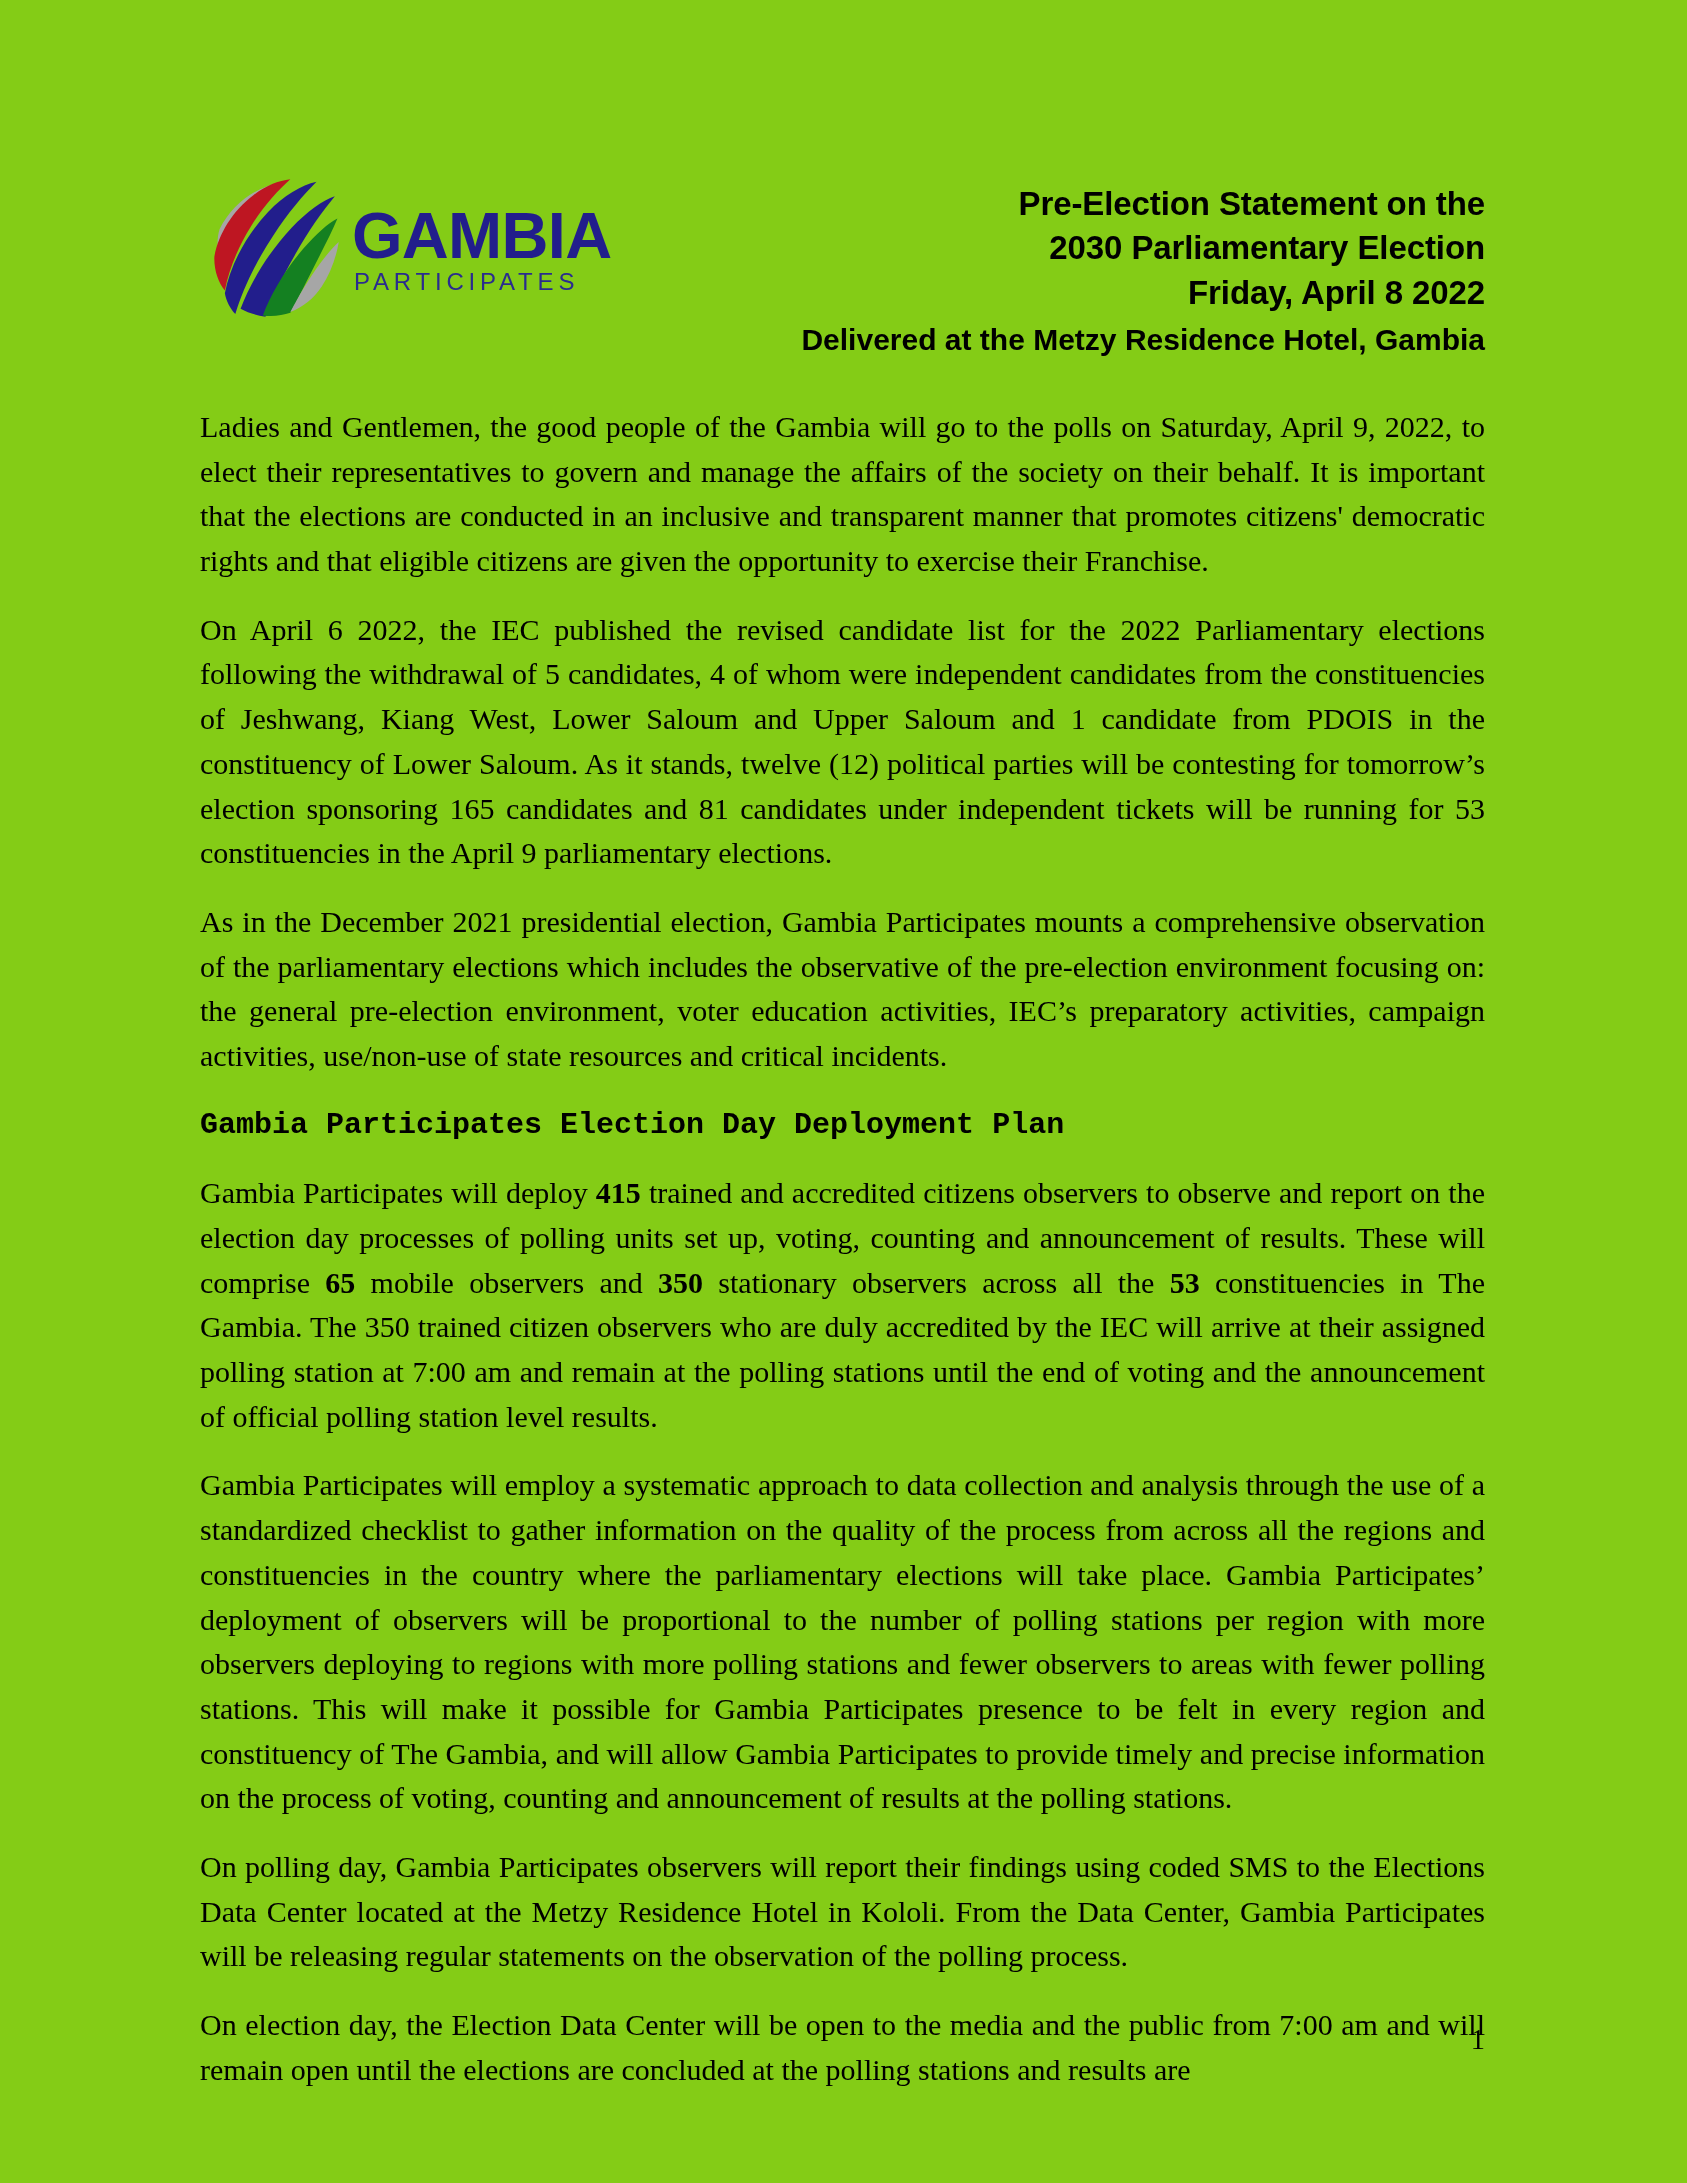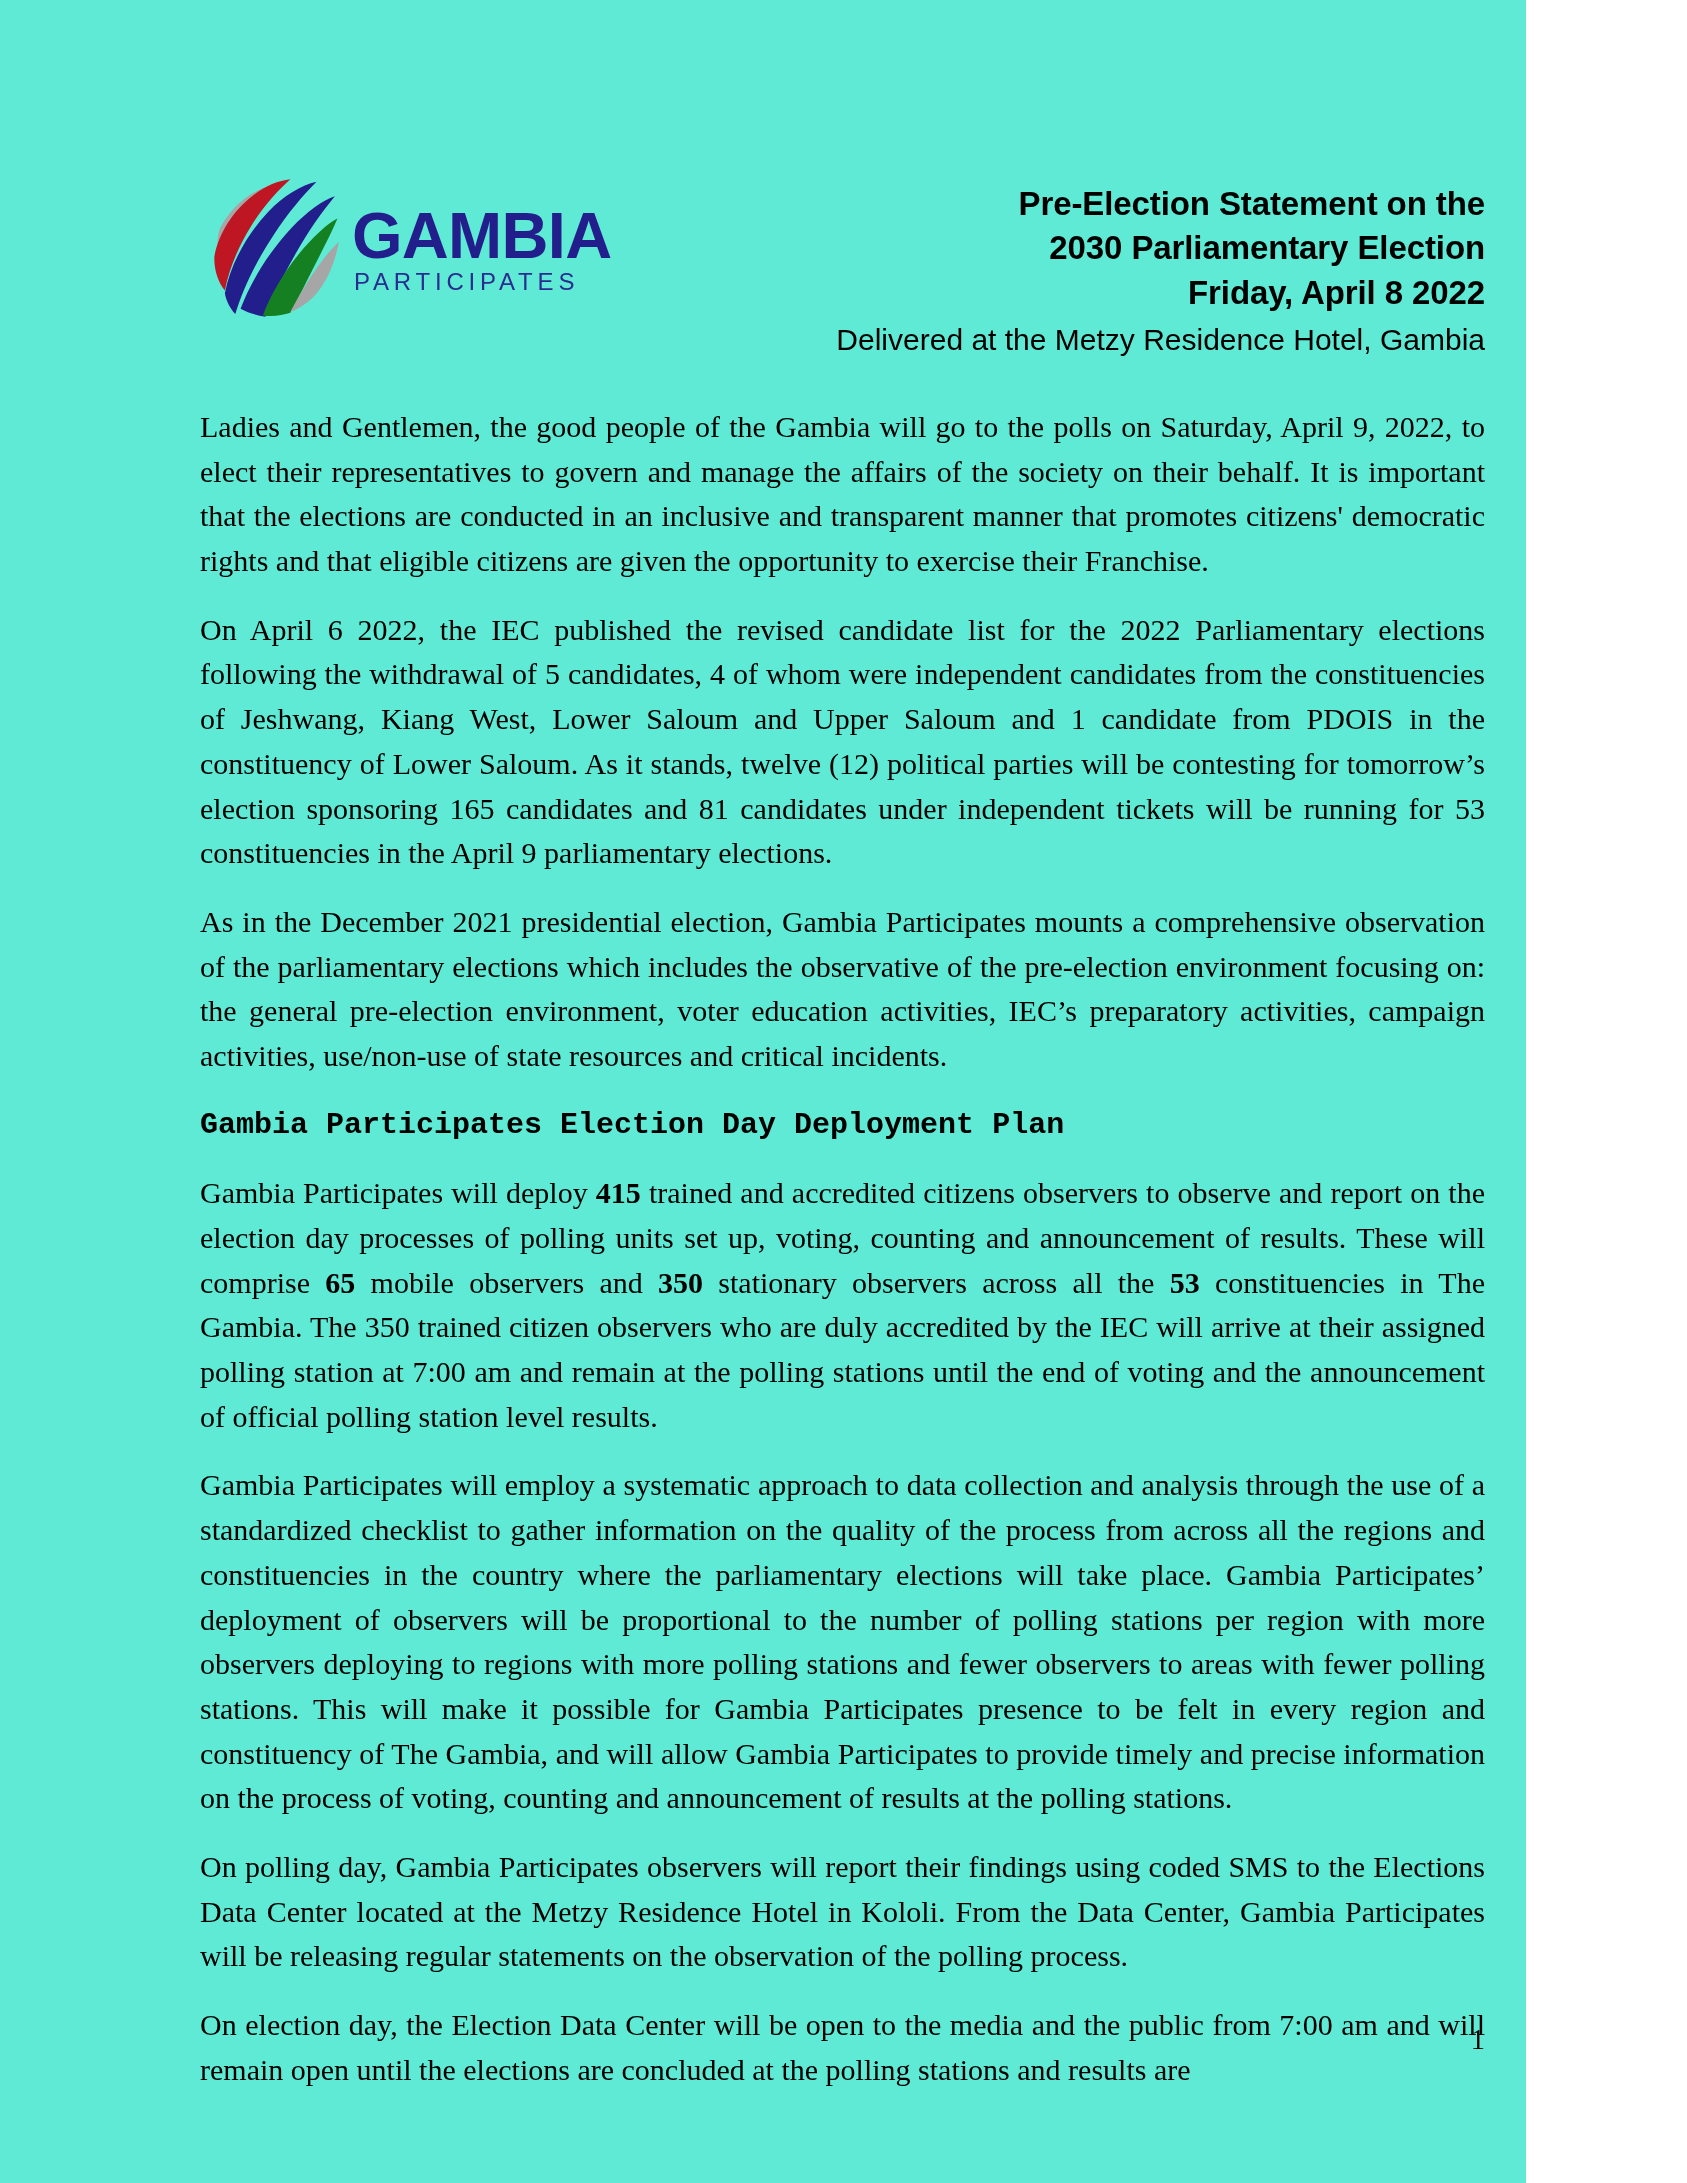--- a/index.html
+++ b/index.html
@@ -2,23 +2,23 @@
 <html style="font-size:10.6px"><head>
 <meta charset="utf-8">
 <style>
   html, body {
     margin: 0;
     padding: 0;
     background: #ffffff;
   }
   .page {
     position: relative;
-    width: 1526px;
+    width: 1687px;
     height: 2183px;
-    background: #5eead4;
+    background: #84cc16;
     box-sizing: border-box;
     overflow: hidden;
     font-family: "Liberation Serif", "DejaVu Serif", serif;
     color: #000000;
   }
 
   
   .header {
     position: absolute;
     left: 200px;
@@ -80,21 +80,21 @@
   .title-line {
     font-family: Liberation Sans, sans-serif;
     font-weight: 700;
     font-size: 33px;
     line-height: 1.34;
     color: #000;
     letter-spacing: -0.1px;
   }
   .subtitle-line {
     font-family: "Liberation Sans", "DejaVu Sans", sans-serif;
-    font-weight: 400;
+    font-weight: 700;
     font-size: 30px;
     line-height: 1.42;
     color: #000;
     padding-top: 4px;
   }
 
   
   .body-col {
     position: absolute;
     left: 200px;

